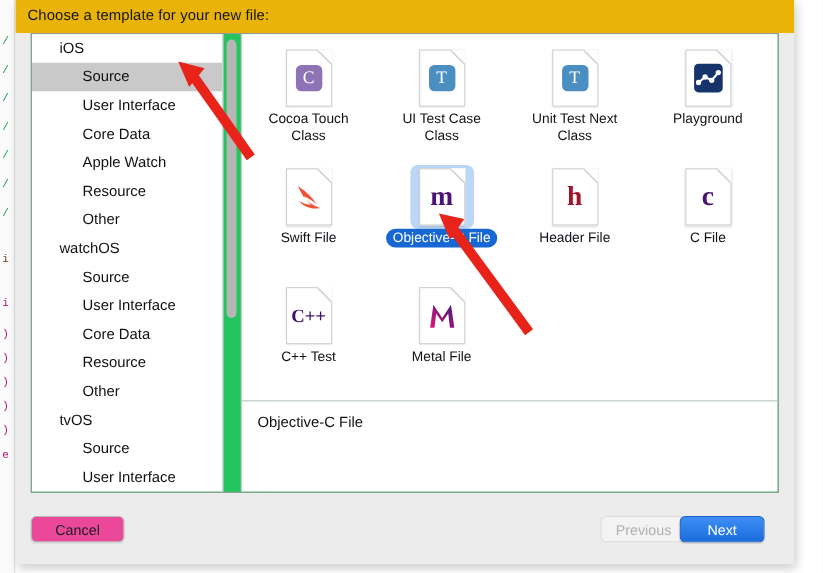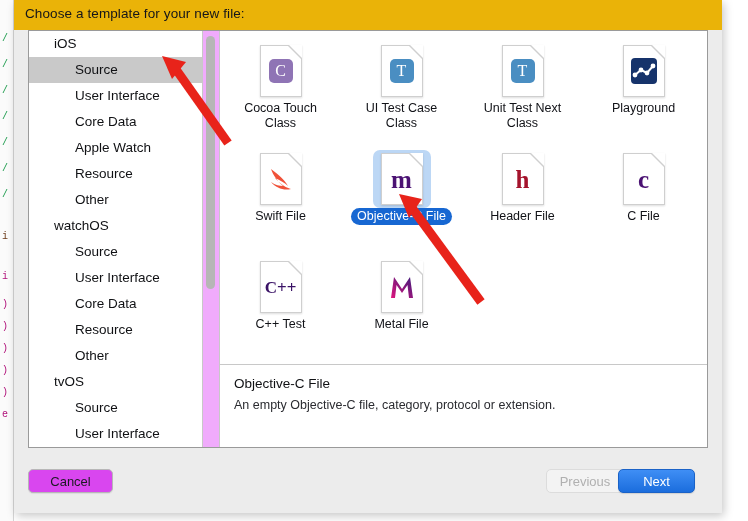--- a/index.html
+++ b/index.html
@@ -54,21 +54,21 @@
     color: #14151a;
     letter-spacing: 0.1px;
   }
 
   
   #content-box {
     position: absolute;
     left: 14px; top: 30px;
     width: 680px; height: 418px;
     border: 1px solid #9a9a9a;
-    background: #f0abfc;
+    background: #22c55e;
     box-sizing: border-box;
     overflow: hidden;
   }
 
   
   #sidebar {
     position: absolute;
     left: 0; top: 0;
     width: 173px; height: 416px;
     background: #ffffff;
@@ -213,21 +213,21 @@
   .btn {
     position: absolute;
     height: 24px;
     border-radius: 5px;
     font-size: 13px;
     display: flex; align-items: center; justify-content: center;
     box-sizing: border-box;
   }
   #cancel-button {
     left: 14px; top: 21px; width: 85px;
-    background: #d946ef;
+    background: #ec4899;
     border: 1px solid #b7b7b7;
     color: #1a1b20;
     box-shadow: 0 1px 1px rgba(0,0,0,0.07);
   }
   #previous-button {
     left: 532px; top: 21px; width: 78px;
     background: #f3f3f3;
     border: 1px solid #dcdcdc;
     color: #b0b0b0;
   }
@@ -395,21 +395,20 @@
                 </svg>
               </div>
             </div>
             <div class="tile-label">Metal File</div>
           </div>
         </div>
     </div>
 
     <div id="desc-pane">
       <div id="desc-title">Objective-C File</div>
-      <div id="desc-body">An empty Objective-C file, category, protocol or extension.</div>
     </div>
 
   </div>
 
   <div id="footer">
     <div class="btn" id="cancel-button">Cancel</div>
     <div class="btn" id="previous-button">Previous</div>
     <div class="btn" id="next-button">Next</div>
   </div>
 

